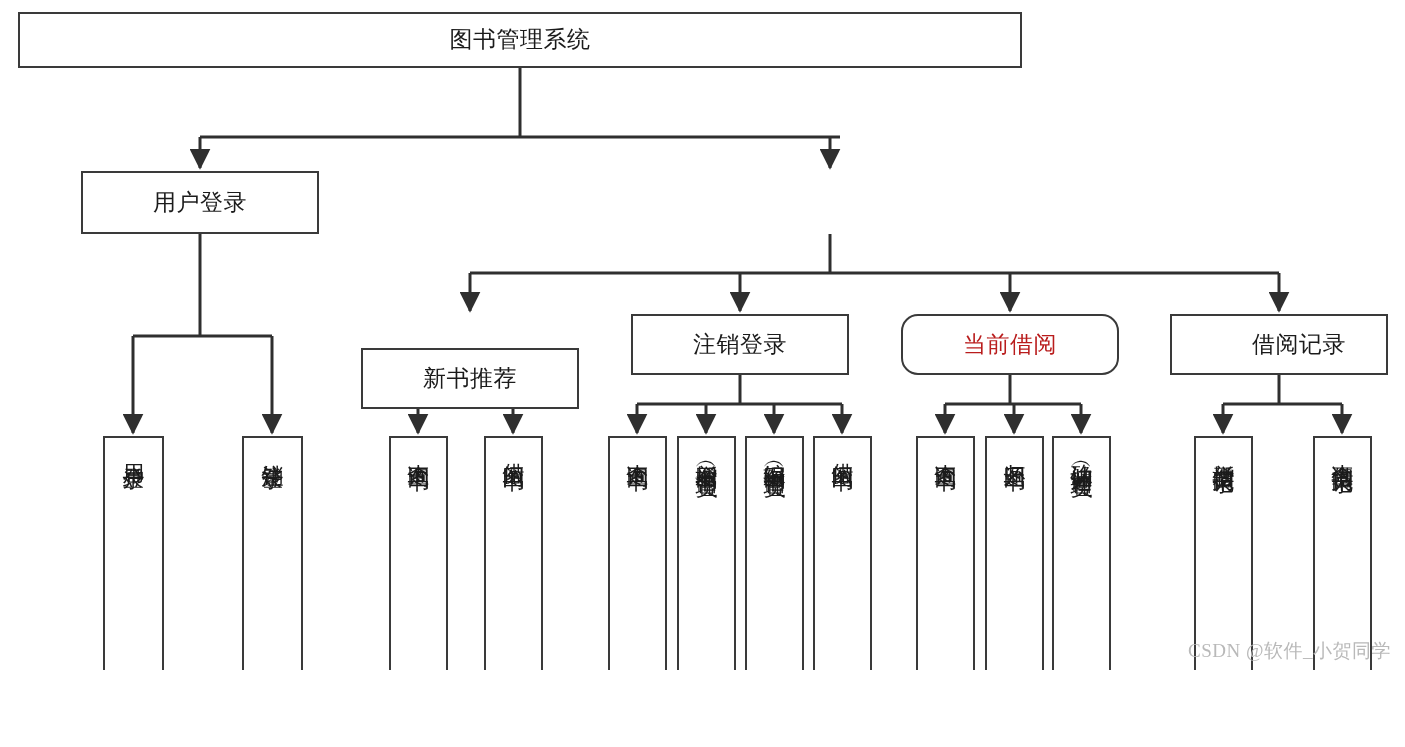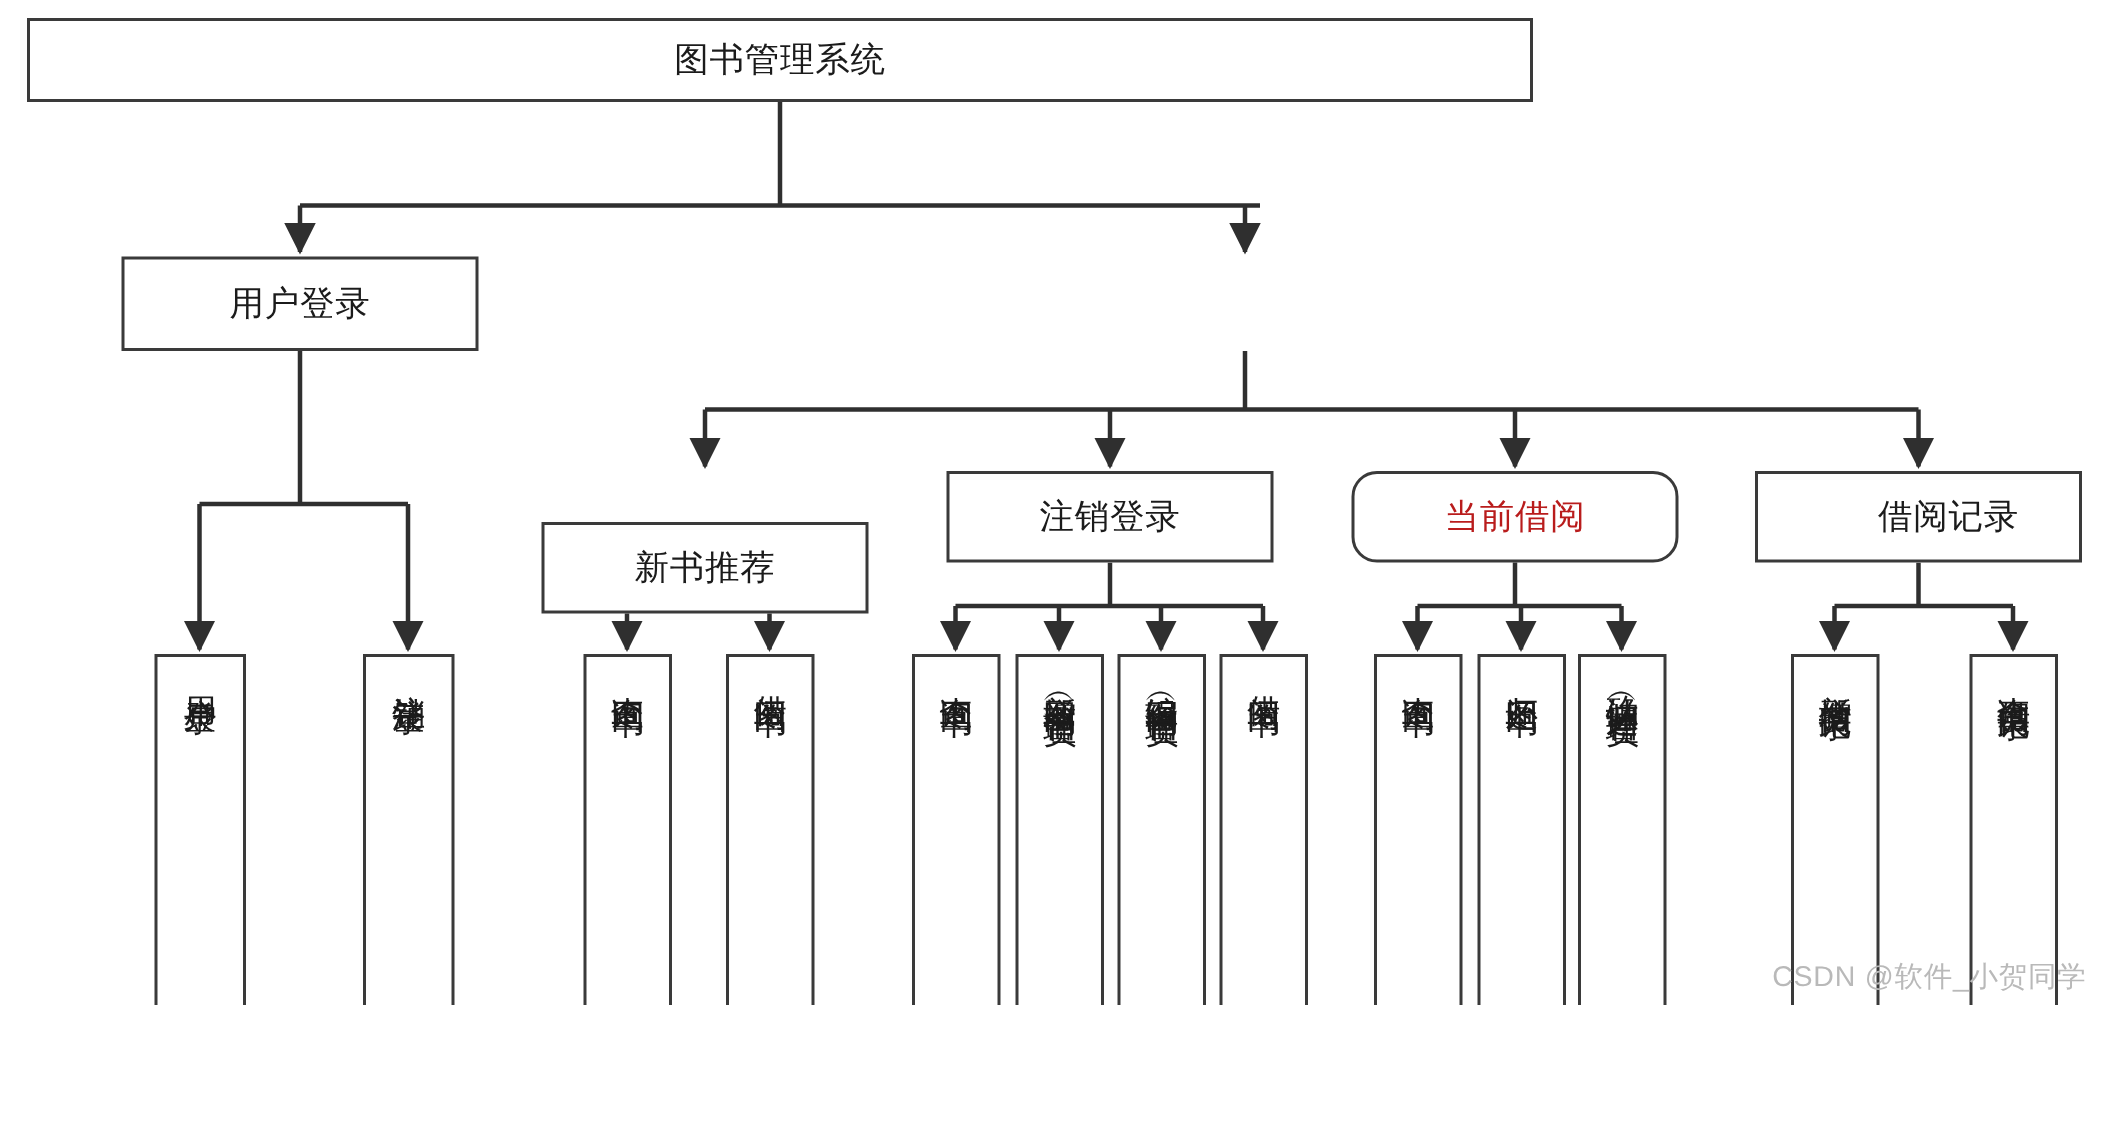--- a/index.html
+++ b/index.html
@@ -182,14 +182,14 @@
   <div class="node vert" style="left: 1052px; top: 436px; width: 59px; height: 298px; border-color: rgb(58, 58, 58); background: rgb(255, 255, 255); color: rgb(27, 27, 27);">
     <span class="node-label">确认归还（管理员）</span>
   </div>
   <div class="node vert" style="left: 1194px; top: 436px; width: 59px; height: 298px; border-color: rgb(58, 58, 58); background: rgb(255, 255, 255); color: rgb(27, 27, 27);">
     <span class="node-label">新增借阅记录</span>
   </div>
   <div class="node vert" style="left: 1313px; top: 436px; width: 59px; height: 298px; border-color: rgb(58, 58, 58); background: rgb(255, 255, 255); color: rgb(27, 27, 27);">
     <span class="node-label">查询借阅记录</span>
   </div>
 
-  <div id="watermark" style="color: rgb(185, 185, 185);">CSDN @软件_小贺同学</div>
+  <div id="watermark" style="color: rgb(185, 185, 185); font-family: Liberation Serif, serif;">CSDN @软件_小贺同学</div>
 </div>
 
 </body></html>

